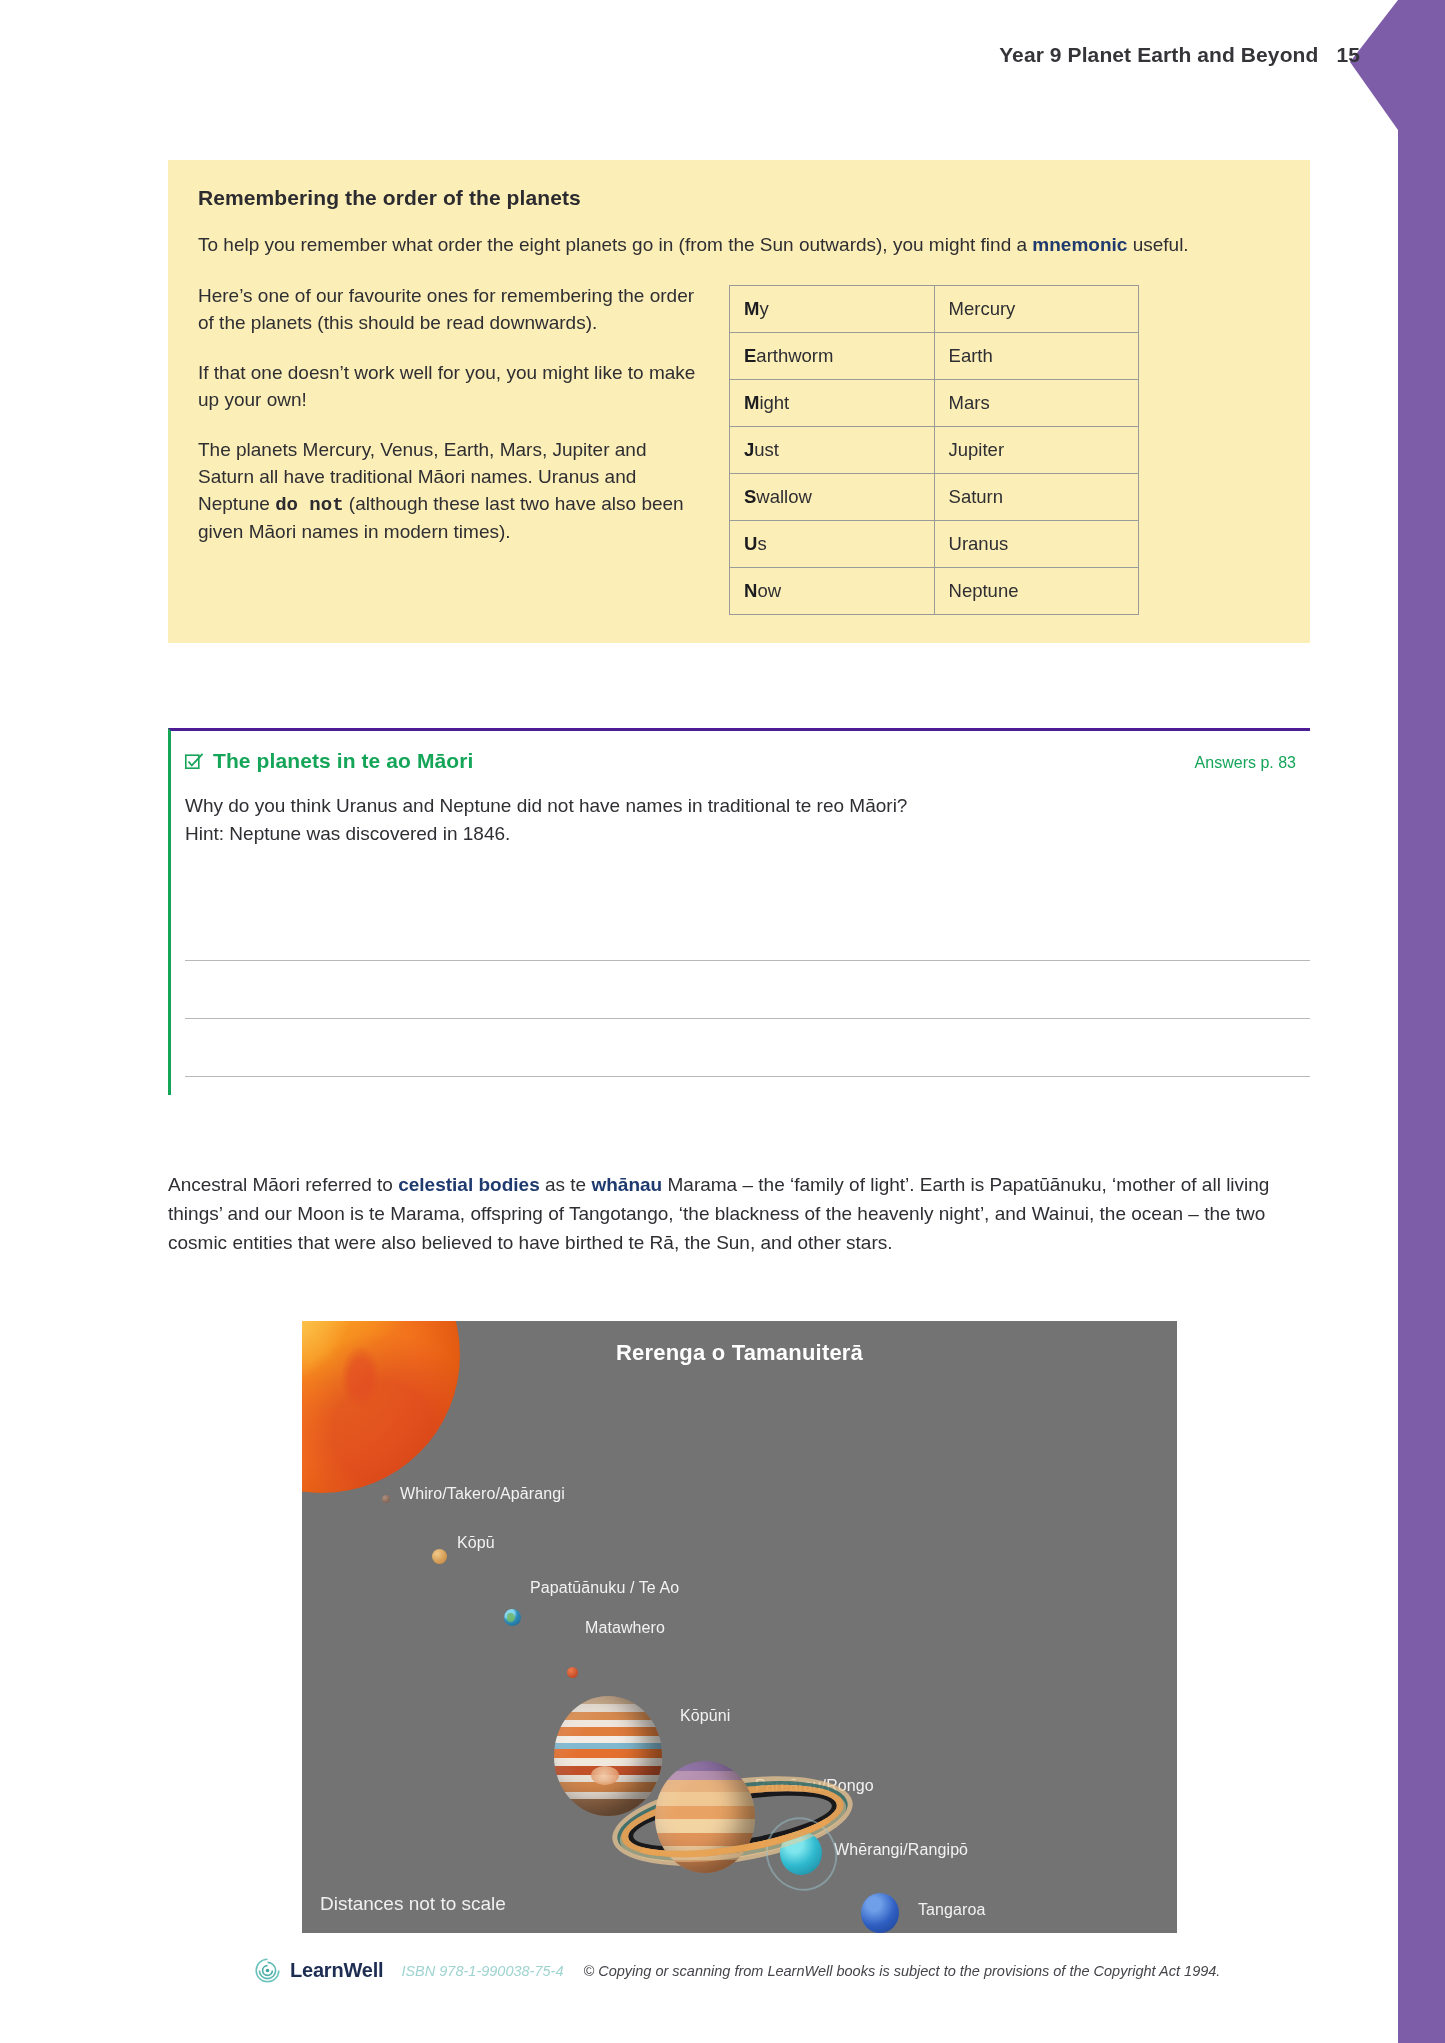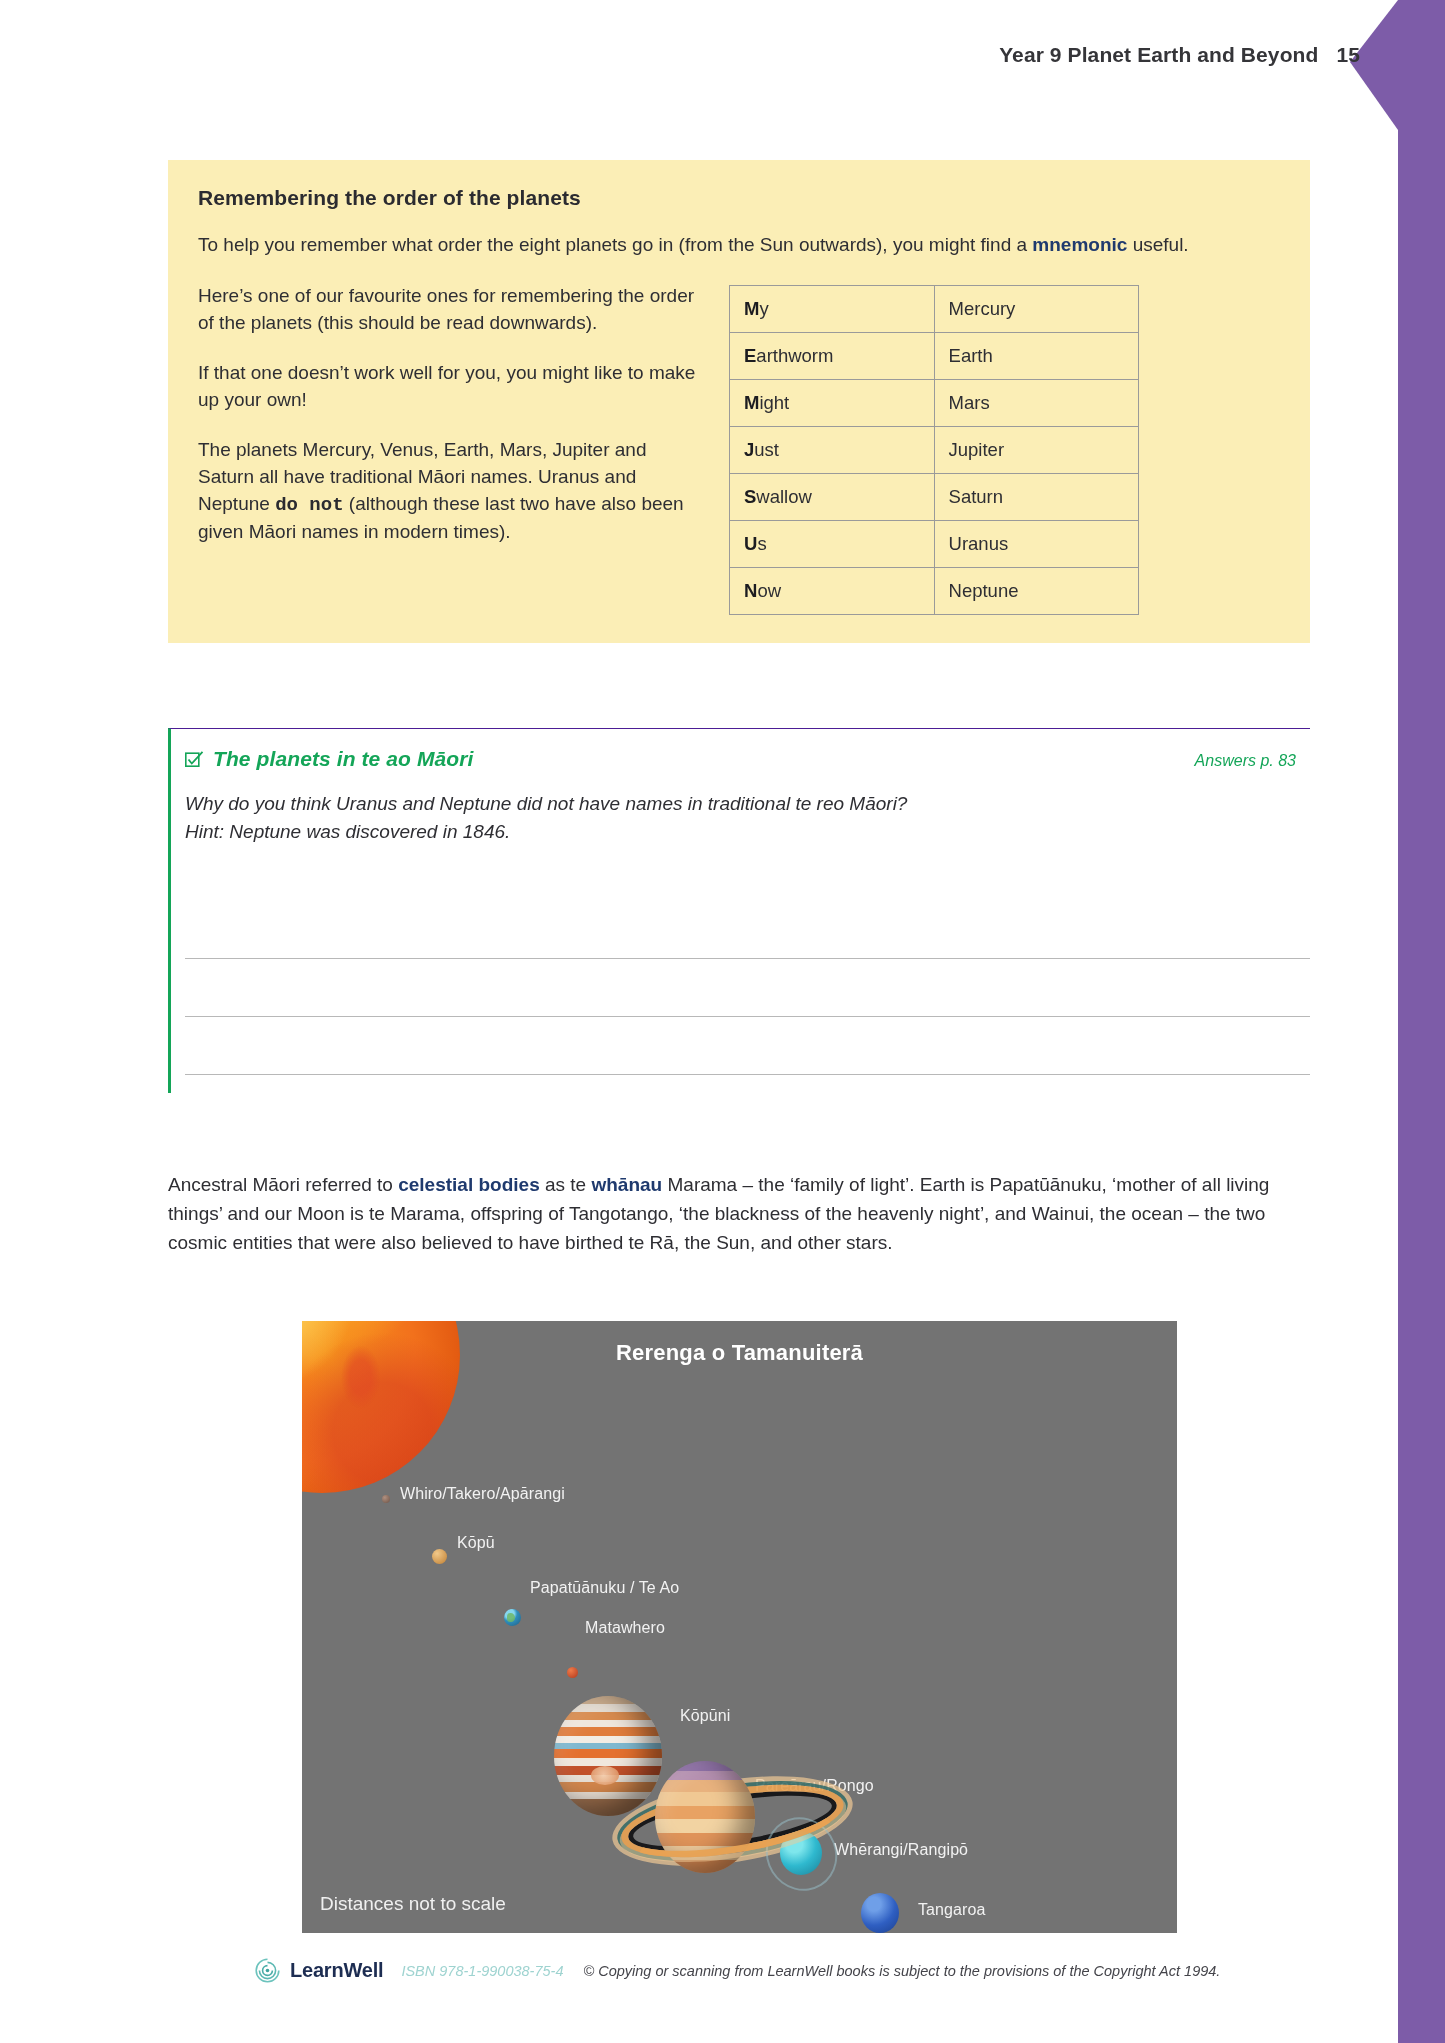--- a/index.html
+++ b/index.html
@@ -94,23 +94,22 @@
   table.mnemonic td.col-a { width: 205px; }
   table.mnemonic td.col-b { width: 205px; }
   table.mnemonic .cap { font-weight: 700; color: #1c1c20; }
 
   
   .activity {
     position: absolute;
     left: 168px; top: 728px;
     width: 1142px;
     border-left: 3px solid #14a558;
-    border-top: 1px solid #4c1d95;
+    border-top: 3px solid #4c1d95;
     padding: 12px 0 18px 0;
-    font-style: italic;
   }
   .activity-head {
     display: flex;
     align-items: baseline;
     padding: 6px 4px 0 14px;
   }
   .act-check {
     width: 19px; height: 19px; flex: none;
     margin-right: 9px;
     position: relative;

